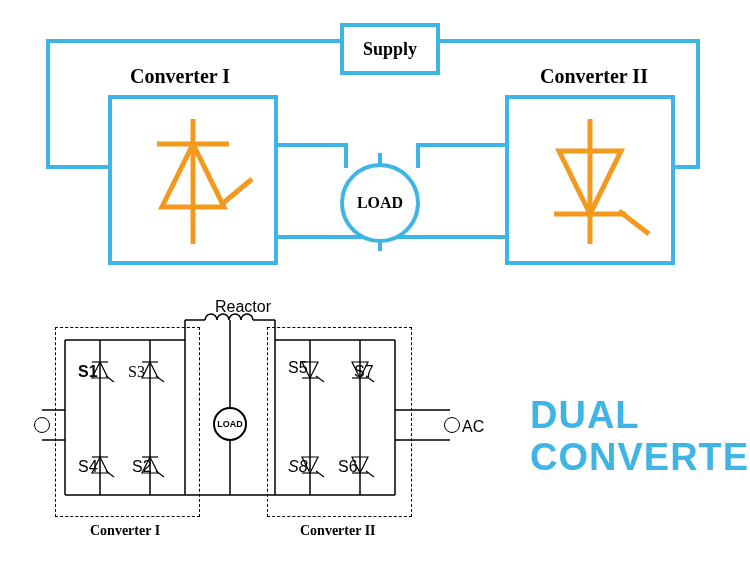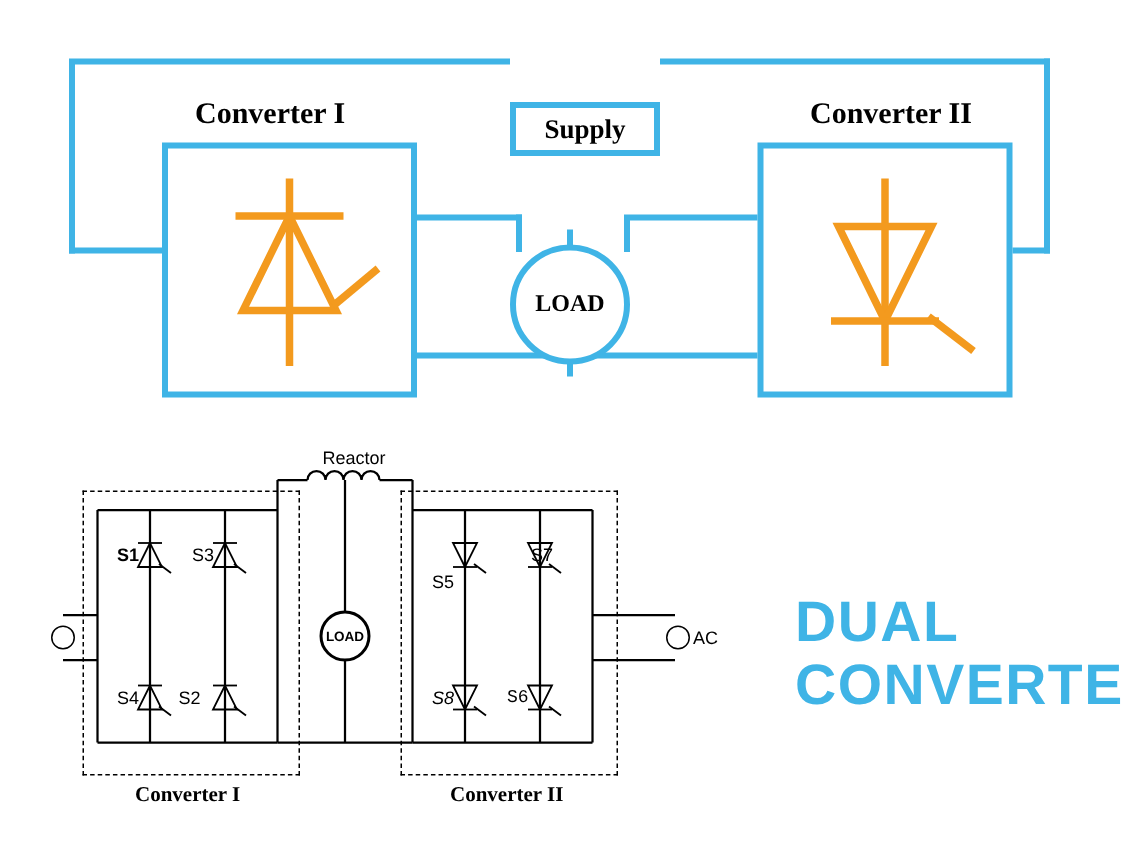--- a/index.html
+++ b/index.html
@@ -8,46 +8,45 @@
       height: 576px;
       background: #fff;
       font-family: "Times New Roman", serif;
       position: relative;
     }
     .container { position: relative; width: 100%; height: 100%; }
     
     
     .top-diagram { position: absolute; top: 15px; left: 30px; width: 690px; height: 260px; }
     .supply-box {
-      position: absolute; top: 8px; left: 310px; width: 100px; height: 36px;
+      position: absolute; top: 8px; left: 310px; width: 100px; height: 52px;
       border: 4px solid #3fb4e6; background: #fff; display: flex;
       align-items: center; justify-content: center; font-weight: bold;
       font-size: 18px;
-      margin-top: 45px;
     }
     .conv-box {
       position: absolute; width: 170px; height: 170px;
       border: 4px solid #3fb4e6; background: #fff;
     }
     .conv-label {
       position: absolute; font-weight: bold; font-size: 20px;
     }
     .load-circle {
       position: absolute; top: 148px; left: 310px; width: 80px; height: 80px;
       border: 4px solid #3fb4e6; border-radius: 50%; background: #fff;
       display: flex; align-items: center; justify-content: center;
       font-weight: bold; font-size: 16px;
     }
     .load-stub { position: absolute; width: 4px; background: #3fb4e6; }
     .hline { position: absolute; height: 4px; background: #3fb4e6; }
     
     
     .bottom-diagram { position: absolute; top: 295px; left: 20px; width: 480px; height: 265px; }
     .dashed-box { position: absolute; border: 1px dashed #000; }
-    .sch-label { position: absolute; font-size: 12px; font-family: Arial, sans-serif; }
+    .sch-label { position: absolute; font-size: 16px; font-family: Arial, sans-serif; }
     .sch-big-label { position: absolute; font-weight: bold; font-size: 14px; font-family: "Times New Roman", serif; }
     .load-box {
       position: absolute; width: 34px; height: 34px; border-radius: 50%;
       border: 2px solid #000; display: flex; align-items: center;
       justify-content: center; font-size: 9px; font-weight: bold;
       font-family: Arial, sans-serif; background: #fff;
     }
     .ac-circle {
       position: absolute; width: 16px; height: 16px; border: 1px solid #000;
       border-radius: 50%; background:#fff;
@@ -214,27 +213,27 @@
 
     <div class="ac-circle" style="top:122px; left:14px;"></div>
     <div class="ac-circle" style="top:122px; left:424px;"></div>
 
     <div class="load-box" style="top:112px; left:193px;">
       <span>LOAD</span>
     </div>
 
     <div class="sch-label" style="top:3px; left:195px;">Reactor</div>
     <div class="sch-label" style="top:68px; left:58px;font-weight:bold;">S1</div>
-    <div class="sch-label" style="top:68px; left:108px;">S3</div>
+    <div class="sch-label" style="top:68px; left:108px;font-family:Liberation Serif, serif;">S3</div>
     <div class="sch-label" style="top:163px; left:58px;">S4</div>
-    <div class="sch-label" style="top:163px; left:99px;">S2</div>
-    <div class="sch-label" style="top:86px; left:268px;">S5</div>
+    <div class="sch-label" style="top:163px; left:112px;">S2</div>
+    <div class="sch-label" style="top:64px; left:268px;">S5</div>
     <div class="sch-label" style="top:68px; left:334px;">S7</div>
     <div class="sch-label" style="top:163px; left:268px;font-style:italic;">S8</div>
-    <div class="sch-label" style="top:163px; left:318px;font-family:Liberation Mono, monospace;">S6</div>
+    <div class="sch-label" style="top:163px; left:318px;">S6</div>
     <div class="sch-label" style="top:123px; left:442px;">AC</div>
     <div class="sch-big-label" style="top:228px; left:70px;">Converter I</div>
     <div class="sch-big-label" style="top:228px; left:280px;">Converter II</div>
   </div>
 
   <div class="big-title">
     <div>DUAL</div>
     <div>CONVERTER</div>
   </div>
 

